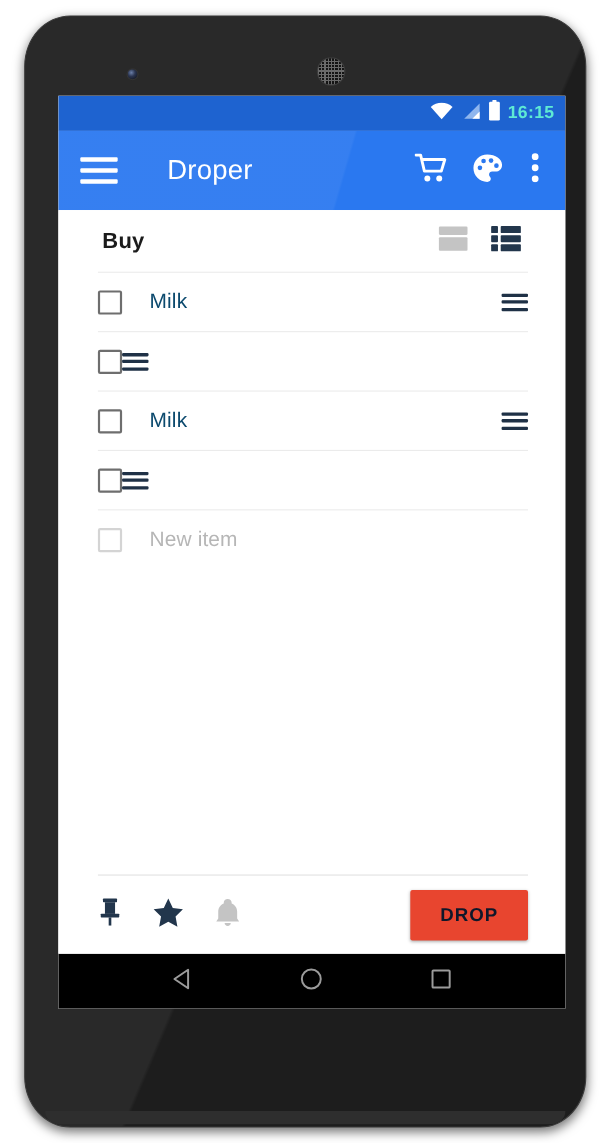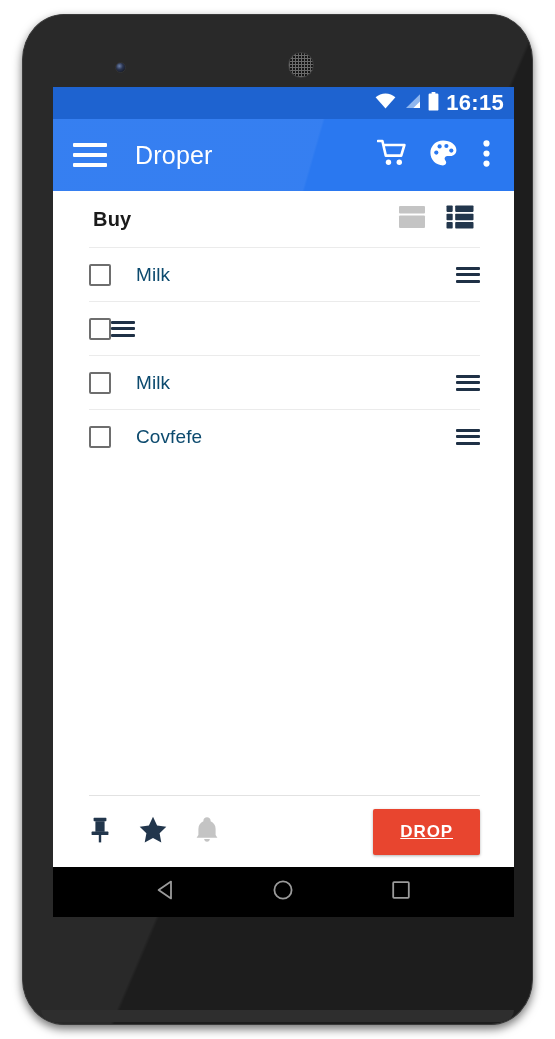--- a/index.html
+++ b/index.html
@@ -86,22 +86,22 @@
     position: relative;
     height: 32px;
     background: #1e63d0;
     display: flex;
     align-items: center;
     justify-content: flex-end;
     padding-right: 10px;
     gap: 7px;
   }
   #status-bar .sb-time {
-    color: #ffffff;
-    font-size: 22px;
+    color: #5eead4;
+    font-size: 16px;
     font-weight: bold;
     letter-spacing: .3px;
     line-height: 1;
   }
   .sb-icon { display: block; }
 
   
   #app-bar {
     position: relative;
     height: 72px;
@@ -122,21 +122,21 @@
   }
   #hamburger-button {
     width: 34px; height: 24px;
     display: flex; flex-direction: column; justify-content: space-between;
     cursor: pointer; flex: none; position: relative; z-index: 2;
   }
   #hamburger-button i { display: block; height: 4px; background: #fff; border-radius: 1px; }
   #app-title {
     color: #fff;
     font-size: 25px;
-    margin-left: 28px;
+    margin-left: 45px;
     letter-spacing: .2px;
     flex: 1;
     position: relative; z-index: 2;
   }
   .app-action { flex: none; margin-left: 22px; cursor: pointer; position: relative; z-index: 2; display: block; }
   #overflow-button { margin-left: 26px; margin-right: 10px; }
 
   
   #content {
     position: relative;
@@ -194,31 +194,30 @@
     height: 72px;
     margin: 0 34px 0 36px;
     border-top: 1px solid #e2e2e2;
     display: flex;
     align-items: center;
   }
   .toolbar-icon { margin-right: 28px; cursor: pointer; flex: none; display: block; }
   #toolbar-spacer { flex: 1; }
   #drop-button {
     background: #e8452f;
-    color: #ffffff;
+    color: #0f172a;
     font-size: 17px;
     font-weight: bold;
     letter-spacing: .9px;
     border: none;
     border-radius: 2px;
     padding: 13px 27px;
     cursor: pointer;
     box-shadow: 0 1px 3px rgba(0,0,0,.3);
     font-family: "Liberation Sans", sans-serif;
-    text-decoration: underline;
   }
 
   
   #nav-bar {
     height: 50px;
     background: #000;
     display: flex;
     align-items: center;
     justify-content: space-around;
     padding: 0 54px;
@@ -348,28 +347,31 @@
           <span class="row-label">Milk</span>
           <span class="drag-handle">
             <i></i>
             <i></i>
             <i></i>
           </span>
         </div>
 
         <div class="list-row">
           <span class="row-check"></span>
-          <span class="row-label">Covfefe</span>
           <span class="drag-handle">
             <i></i>
             <i></i>
             <i></i>
           </span>
         </div>
 
+        <div class="list-row" id="new-item-row">
+          <span class="row-check muted"></span>
+          <span class="row-label muted">New item</span>
+        </div>
 
       </div>
 
       <div id="bottom-toolbar">
 
         <span class="toolbar-icon">
           <svg width="22" height="26" viewBox="0 0 22 26">
             <rect x="4.6" y="0.8" width="12.8" height="3.4" rx="0.6" fill="#22364c"></rect>
             <rect x="6.4" y="4.2" width="9.2" height="10.6" fill="#22364c"></rect>
             <rect x="2.6" y="14.6" width="16.8" height="3.4" rx="0.6" fill="#22364c"></rect>

